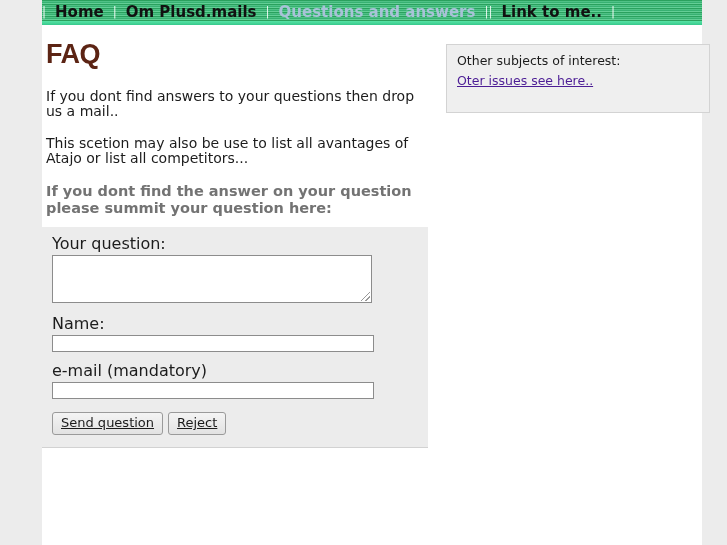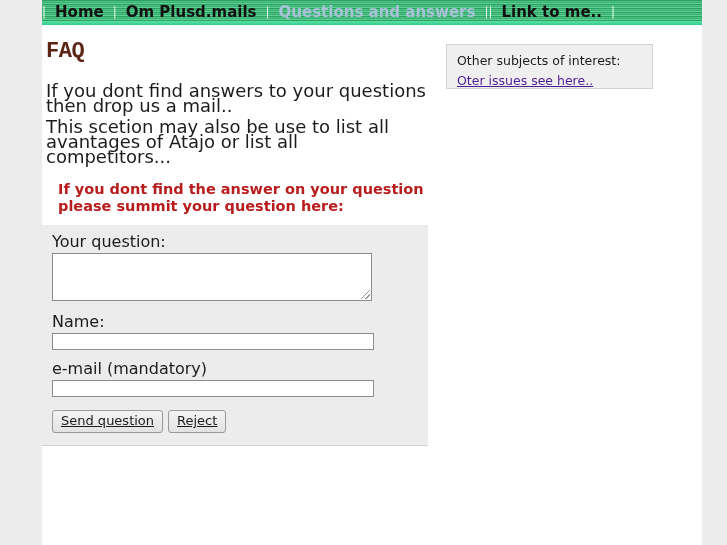--- a/index.html
+++ b/index.html
@@ -83,37 +83,37 @@
   #content-col {
     position: absolute;
     left: 0px;
     top: 0px;
     width: 390px;
   }
 
   h1#faq-title {
     margin: 0;
     padding: 14px 0 0 4px;
-    font-family: Liberation Mono, monospace;
-    font-size: 22px;
+    font-family: Liberation Sans, sans-serif;
+    font-size: 27px;
     font-weight: bold;
     color: #5c2414;
     letter-spacing: -0.5px;
   }
 
   p.para {
     margin: 0;
     padding: 0 0 0 4px;
-    font-size: 18px;
+    font-size: 14px;
     line-height: 15px;
     color: #1c1c1c;
     width: 385px;
   }
   p.para.first { margin-top: 19px; }
-  p.para.second { margin-top: 6px; }
+  p.para.second { margin-top: 17px; }
 
   ul#faq-list {
     list-style: none;
     margin: 18px 0 0 0;
     padding: 0 0 0 4px;
   }
   ul#faq-list li {
     position: relative;
     padding-left: 18px;
     margin-bottom: 10px;
@@ -129,25 +129,25 @@
     border-top: 4px solid transparent;
     border-bottom: 4px solid transparent;
   }
   .faq-link {
     color: #e87b36;
     text-decoration: none;
     font-size: 12.5px;
   }
 
   h2#summit-title {
-    margin: 17px 0 0 12px;
+    margin: 17px 0 0 0;
     padding: 0 0 0 4px;
     font-size: 14.5px;
     font-weight: bold;
-    color: #b91c1c;
+    color: #737373;
     line-height: 17px;
     width: 390px;
   }
 
   
   #form-panel {
     margin-top: 10px;
     margin-left: 0px;
     width: 386px;
     background: #ececec;
@@ -210,24 +210,24 @@
     line-height: 14px;
     cursor: pointer;
     text-decoration: underline;
   }
 
   
   #sidebar {
     position: absolute;
     left: 404px;
     top: 19px;
-    width: 207px;
+    width: 264px;
     background: #efefef;
     border: 1px solid #d3d3d3;
-    padding: 8px 10px 0 10px;
+    padding: 8px 10px 24px 10px;
   }
   .sidebar-text {
     font-size: 12.5px;
     color: #1c1c1c;
     line-height: 16px;
   }
   .sidebar-link {
     display: inline-block;
     margin-top: 4px;
     font-size: 12.5px;

